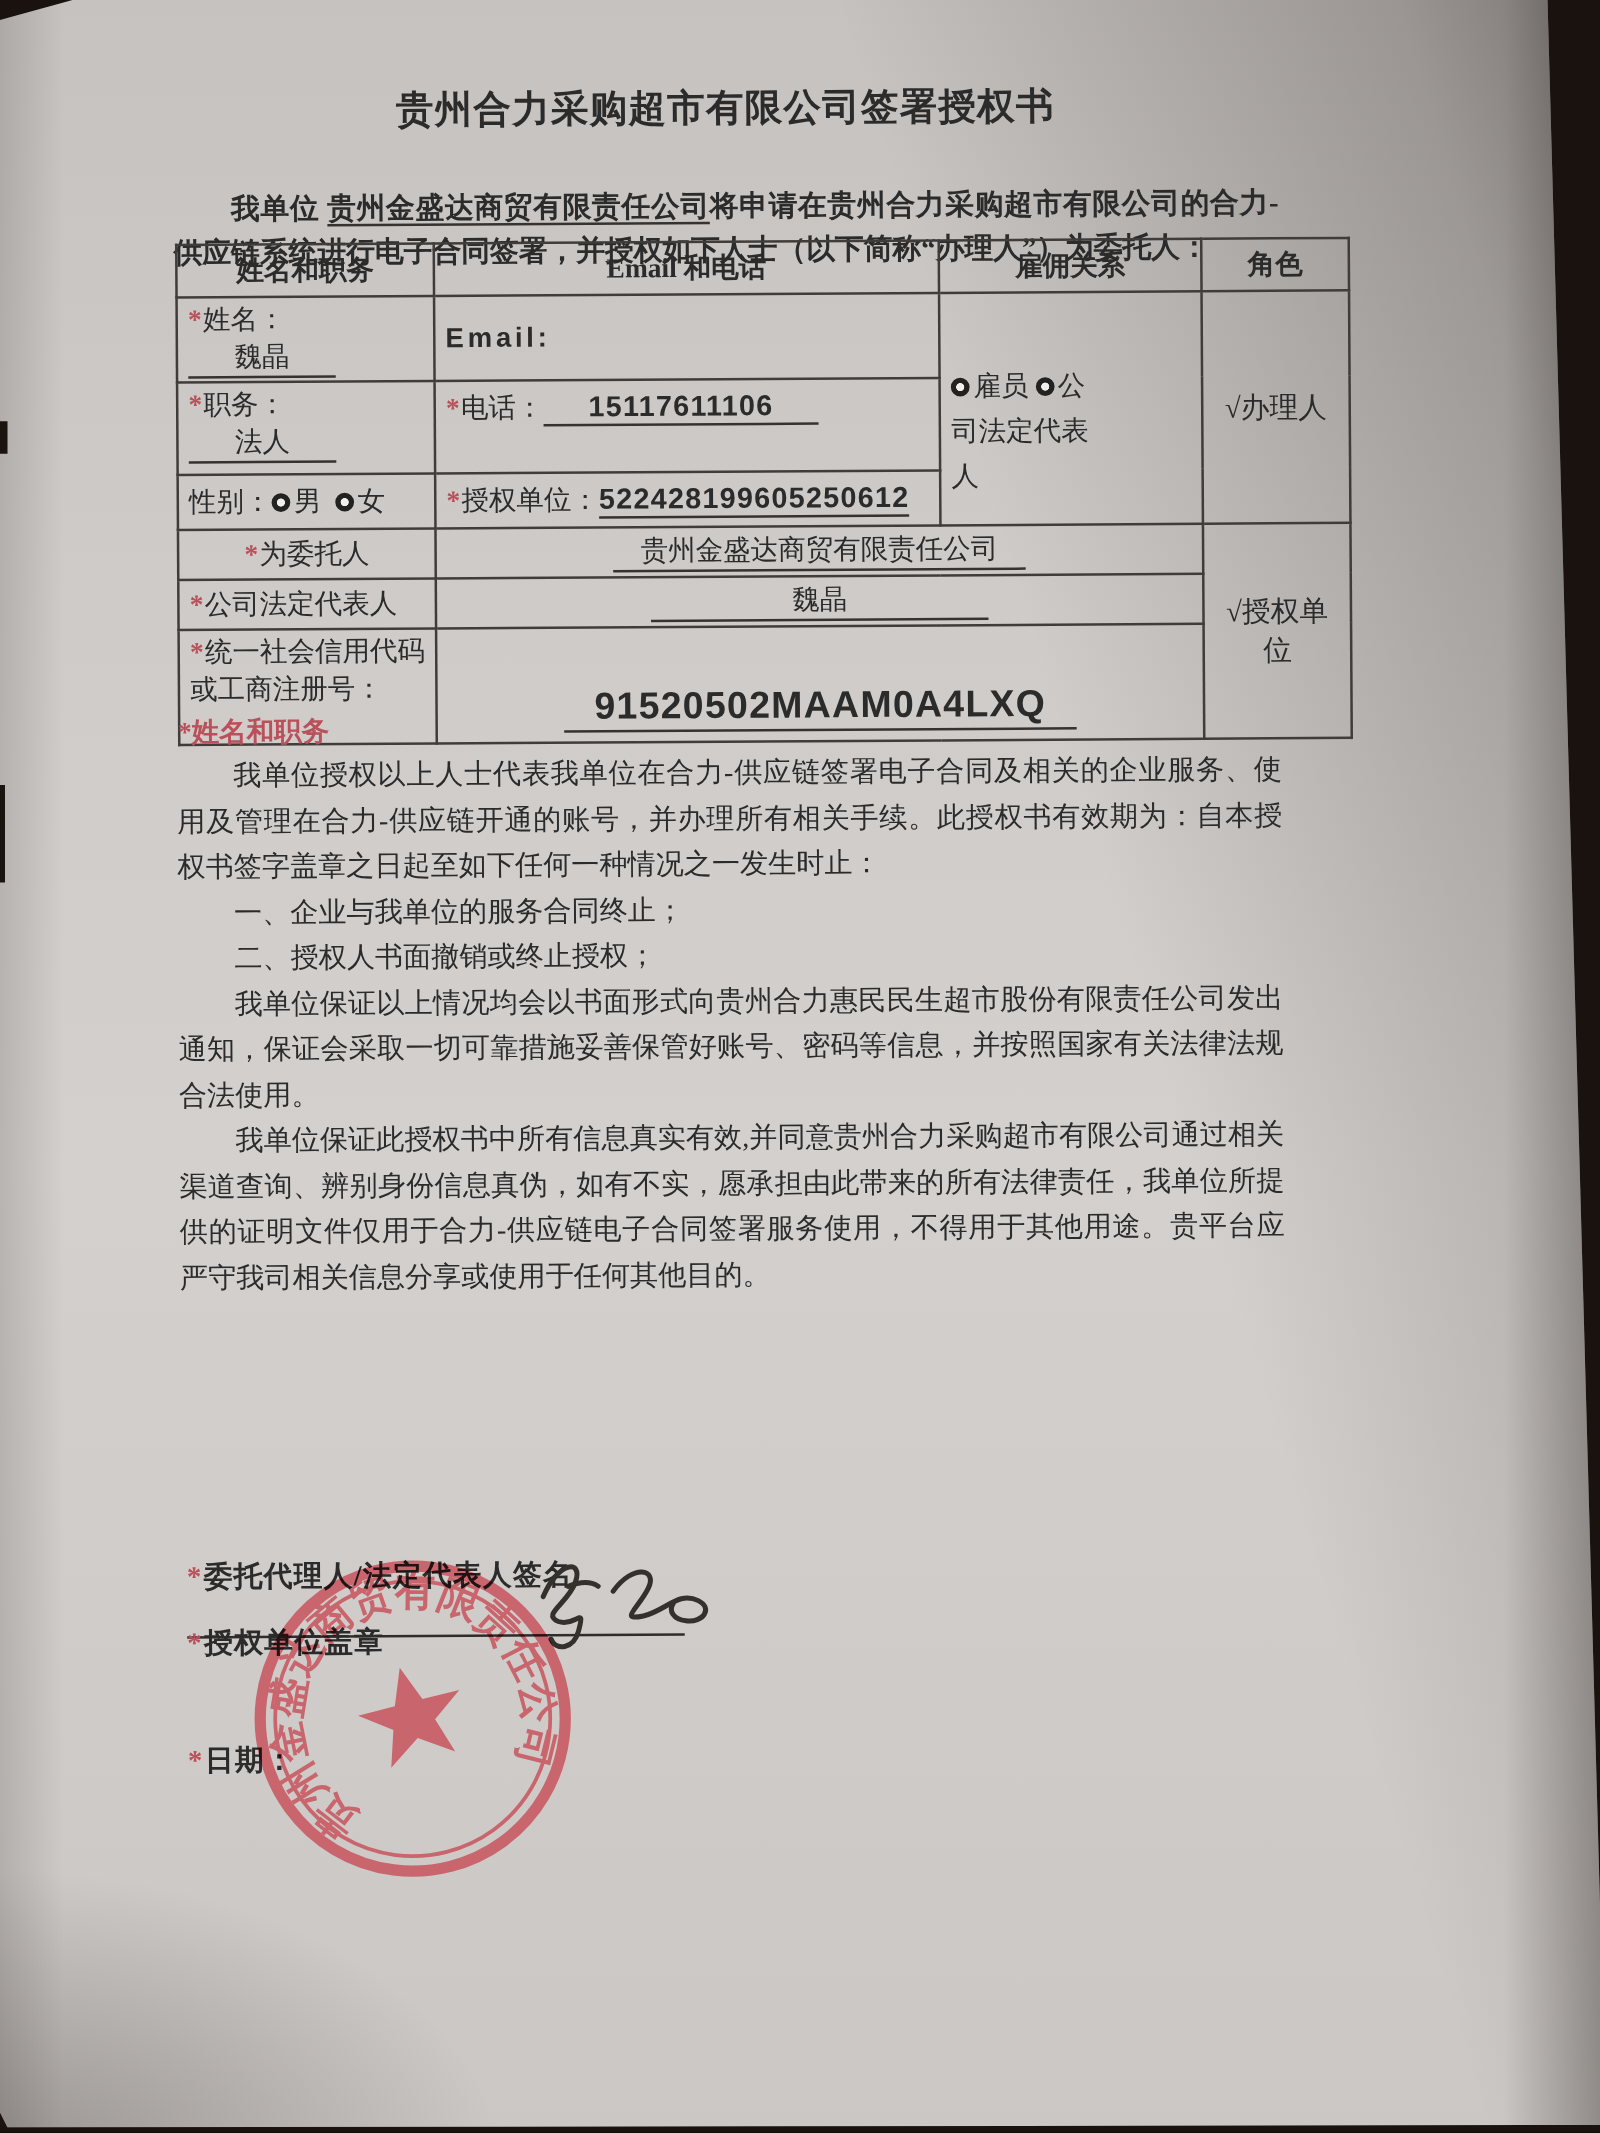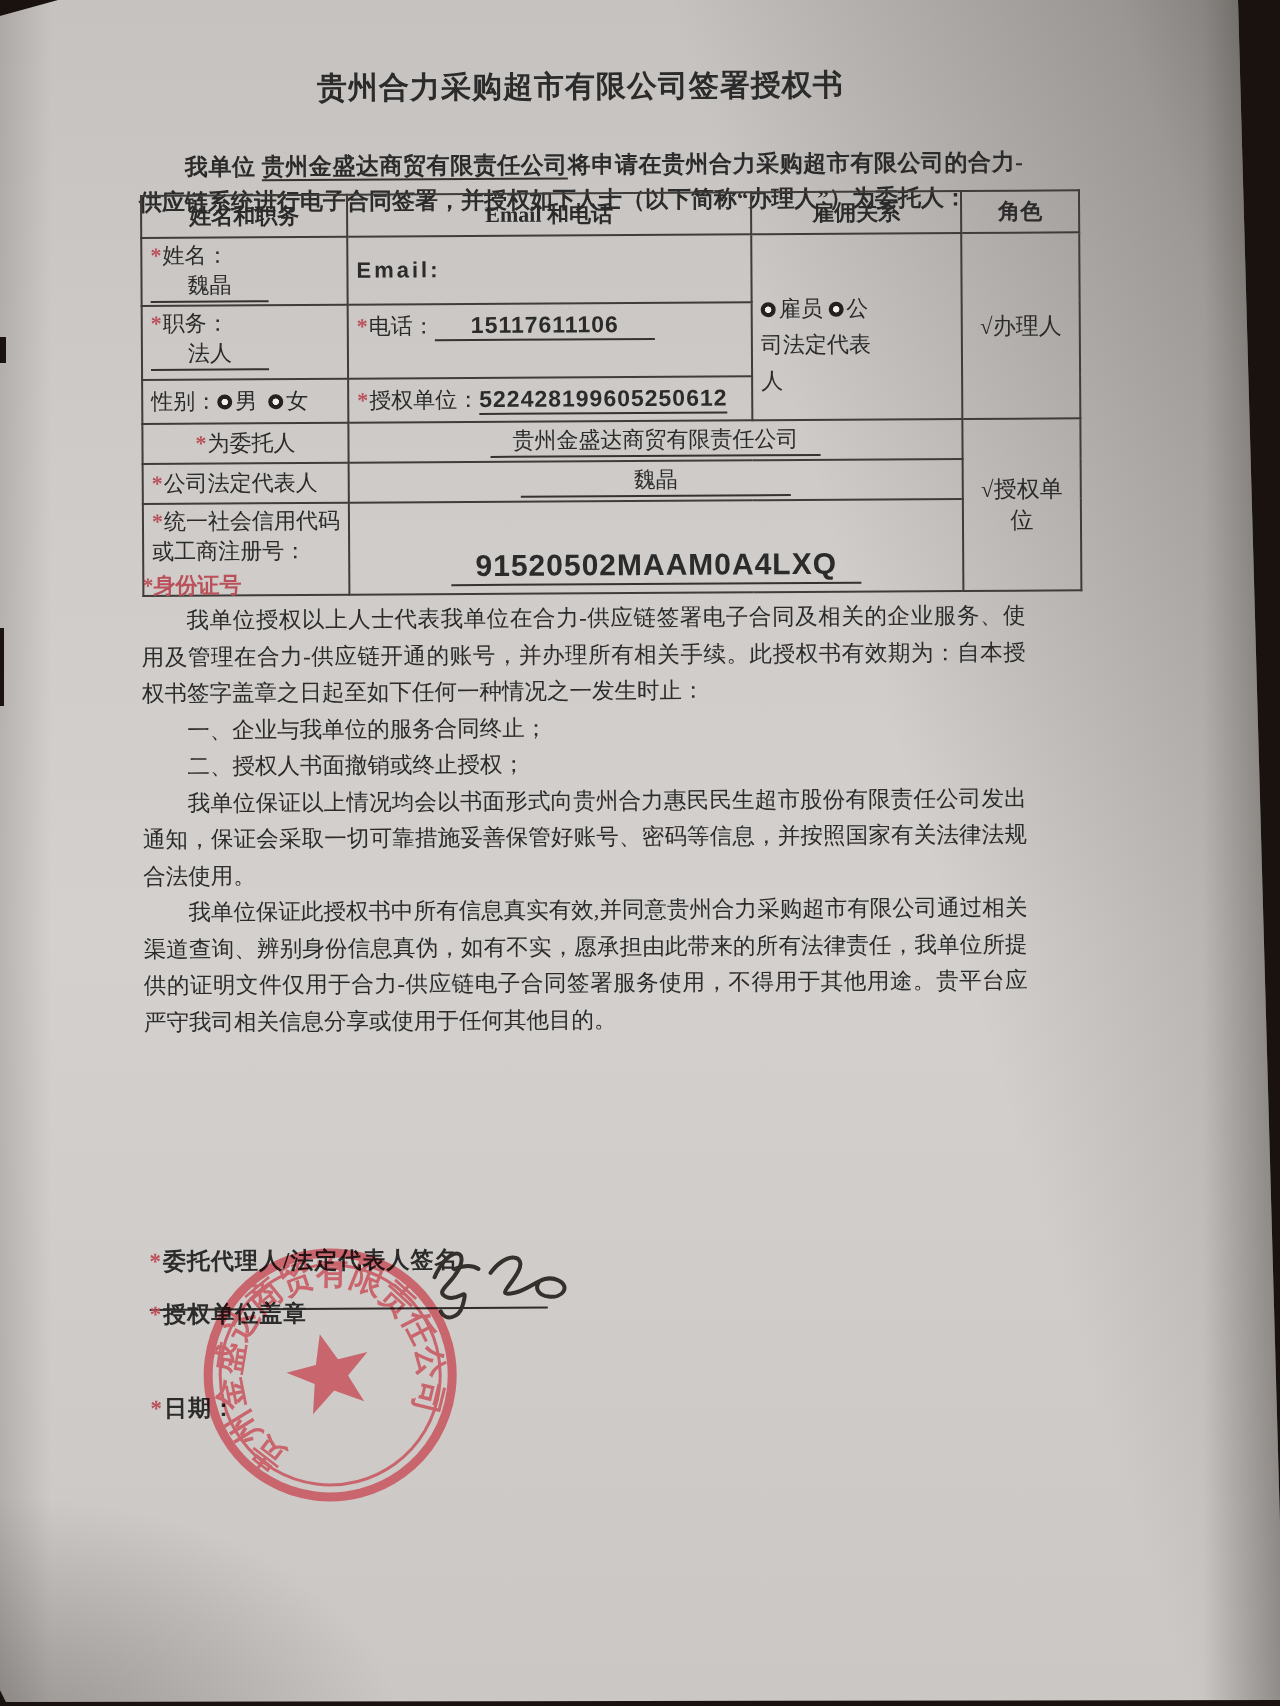--- a/index.html
+++ b/index.html
@@ -113,21 +113,21 @@
         <td><span class="star">*</span><span>公司法定代表人</span></td>
         <td colspan="2" class="center"><span class="fill" style="min-width:270px">魏晶</span></td>
       </tr>
       <tr style="height:92px">
         <td class="vtop"><span class="star">*</span><span>统一社会信用代码或工商注册号：</span></td>
         <td colspan="2" class="center vbottom" style="padding-bottom:10px"><span class="bigcode">91520502MAAM0A4LXQ</span></td>
       </tr>
     </tbody>
       </table>
 
-    <div class="req-note">*身份证号</div>
+    <div class="req-note">*姓名和职务</div>
 
     <div class="bodytext">
       <p>我单位授权以上人士代表我单位在合力-供应链签署电子合同及相关的企业服务、使用及管理在合力-供应链开通的账号，并办理所有相关手续。此授权书有效期为：自本授权书签字盖章之日起至如下任何一种情况之一发生时止：</p>
       <p>一、企业与我单位的服务合同终止；</p>
       <p>二、授权人书面撤销或终止授权；</p>
       <p>我单位保证以上情况均会以书面形式向贵州合力惠民民生超市股份有限责任公司发出通知，保证会采取一切可靠措施妥善保管好账号、密码等信息，并按照国家有关法律法规合法使用。</p>
       <p>我单位保证此授权书中所有信息真实有效,并同意贵州合力采购超市有限公司通过相关渠道查询、辨别身份信息真伪，如有不实，愿承担由此带来的所有法律责任，我单位所提供的证明文件仅用于合力-供应链电子合同签署服务使用，不得用于其他用途。贵平台应严守我司相关信息分享或使用于任何其他目的。</p>
     </div>
 
     <div class="sig-label" style="top:1243px"><span class="star">*</span><span>委托代理人/法定代表人签名</span></div>

